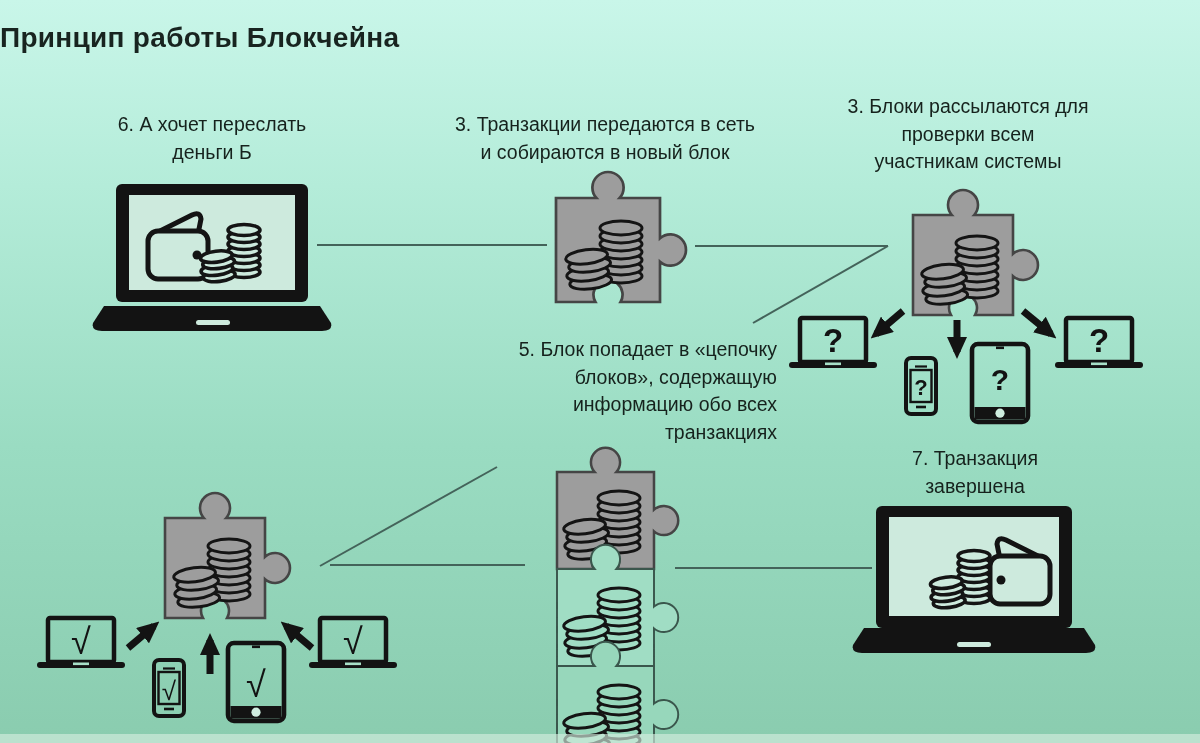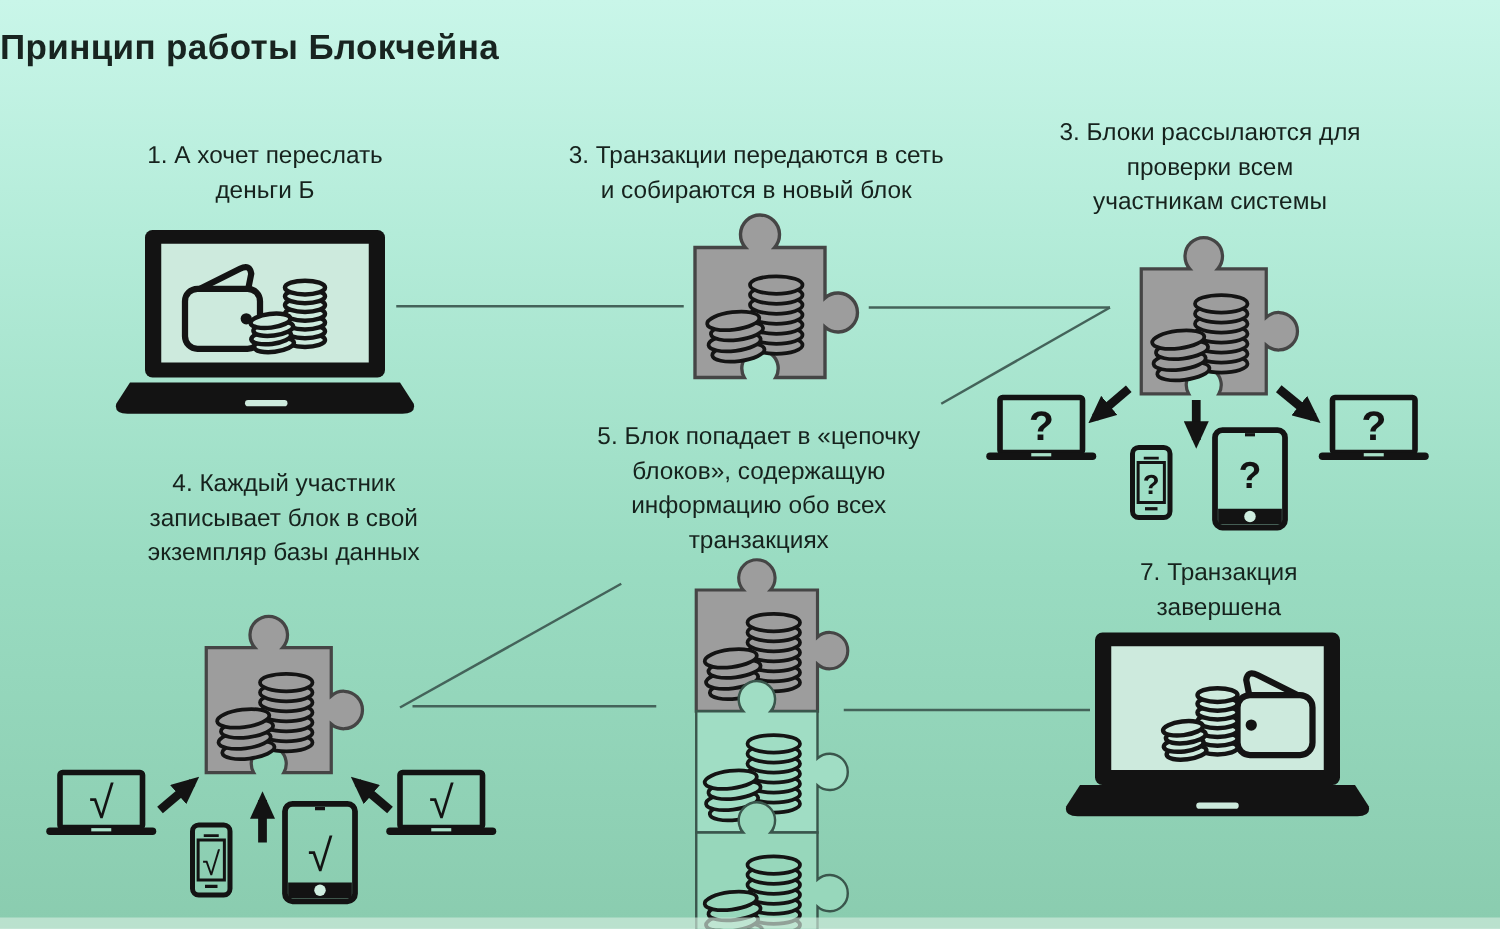--- a/index.html
+++ b/index.html
@@ -24,50 +24,47 @@
     position:absolute;
     text-align:center;
     font-size:19.5px;line-height:27.5px;
     color:#16221d;
     white-space:pre-line;
   }
   .s1{left:62px;top:111px;width:300px;}
   .s2{left:425px;top:111px;width:360px;}
   .s3{left:808px;top:93px;width:320px;}
   .s4{left:62px;top:374px;width:330px;}
-  .s5{left:437px;top:336px;width:340px;}
+  .s5{left:437px;top:336px;width:340px;text-align:right;}
   .s6{left:855px;top:445px;width:240px;}
   svg.art{position:absolute;left:0;top:0;}
   .puz-gray{fill:#9d9d9d;stroke:#454545;stroke-width:2.6;}
   .puz-line1{fill:#a0ddc4;stroke:#3a564c;stroke-width:2;}
   .puz-line2{fill:#97d7bb;stroke:#3a564c;stroke-width:2;}
   .conn{stroke:#44635a;stroke-width:2;fill:none;}
   .ink{fill:#131313;}
   .dev{stroke:#131313;fill:none;}
   .glyph{fill:#131313;text-anchor:middle;}
   .gq{font-weight:700;}
   .gc{font-weight:400;}
 </style>
 </head>
 <body>
 
 <div class="stage">
 
   <div class="title">Принцип работы Блокчейна</div>
 
-  <div class="step-label s1">1. А хочет переслать
+  <div class="step-label s1">6. А хочет переслать
 деньги Б</div>
   <div class="step-label s2">3. Транзакции передаются в сеть
 и собираются в новый блок</div>
   <div class="step-label s3">3. Блоки рассылаются для
 проверки всем
 участникам системы</div>
-  <div class="step-label s4">4. Каждый участник
-записывает блок в свой
-экземпляр базы данных</div>
   <div class="step-label s5">5. Блок попадает в «цепочку
 блоков», содержащую
 информацию обо всех
 транзакциях</div>
   <div class="step-label s6">7. Транзакция
 завершена</div>
 
   <svg class="art" width="1200" height="743" viewBox="0 0 1200 743">
     <defs>
       <path id="puz" d="M0,0 L38.8,0 A15,15 0 1 1 61.2,0 L100,0 L100,38.8 A15,15 0 1 1 100,61.2 L100,100 L62.1,100 A14,14 0 1 0 37.9,100 L0,100 Z"></path>

